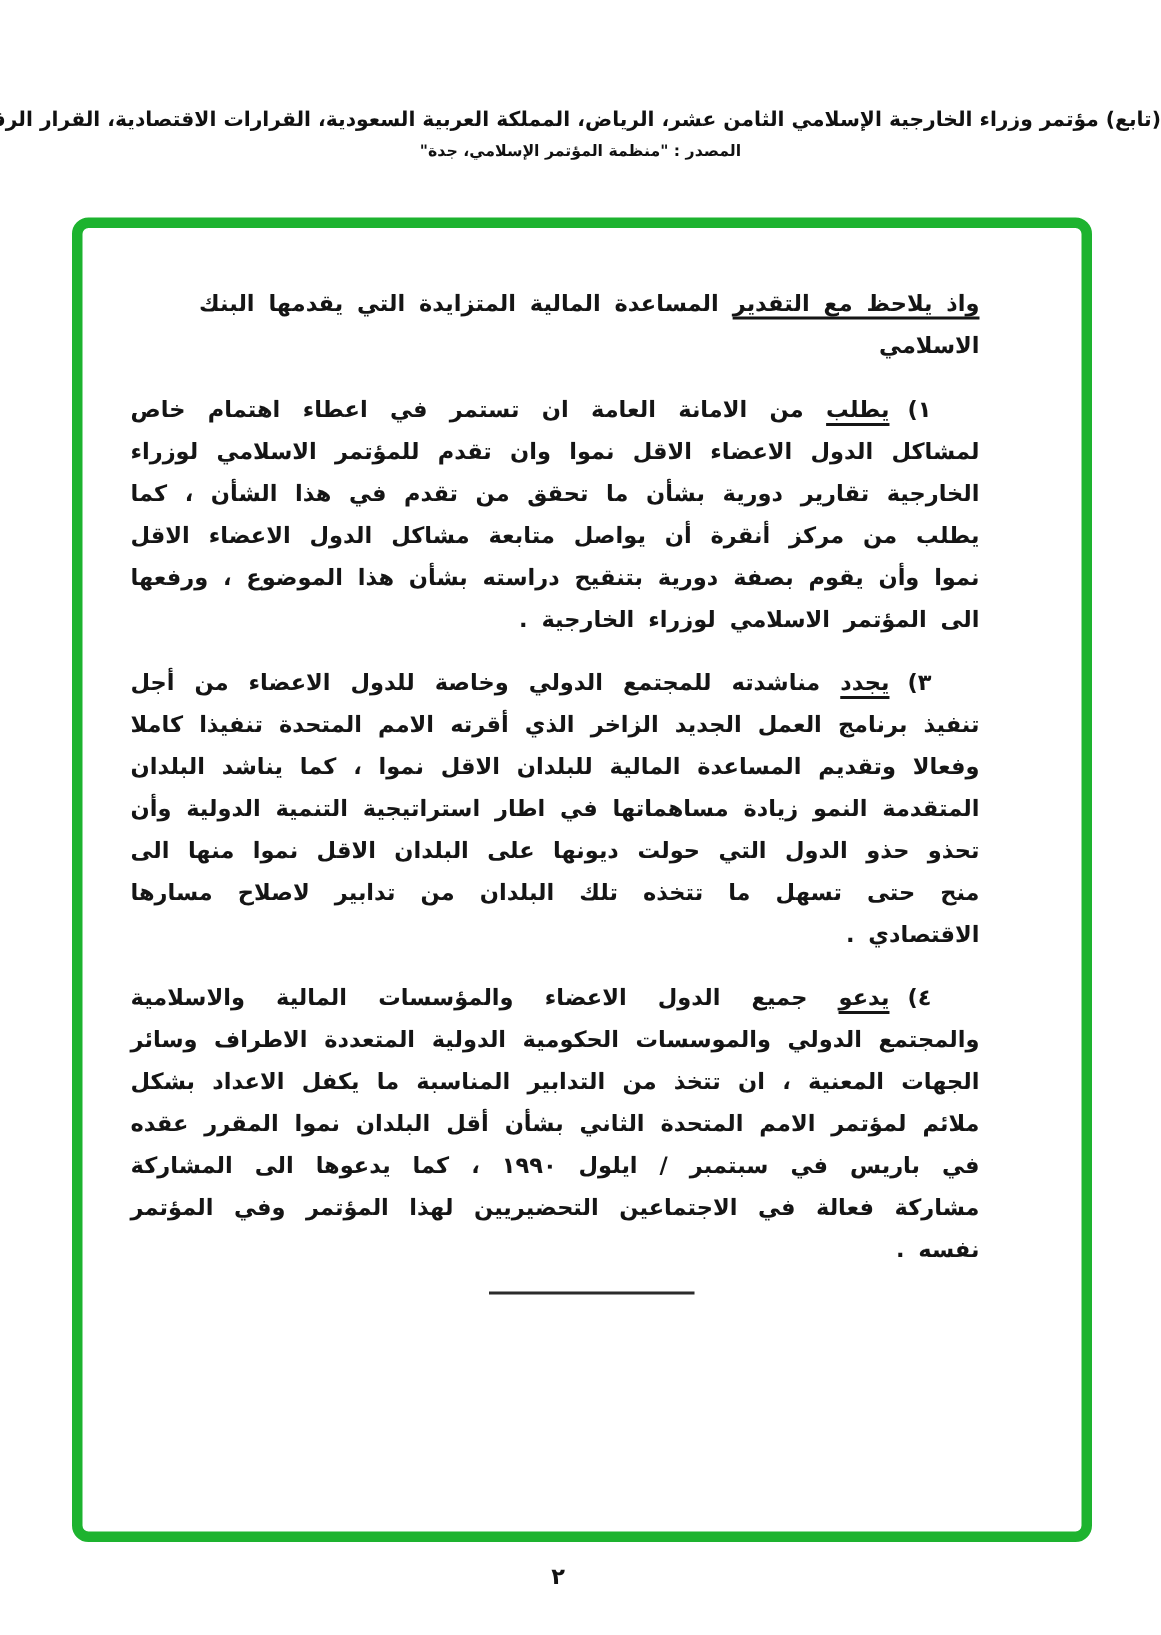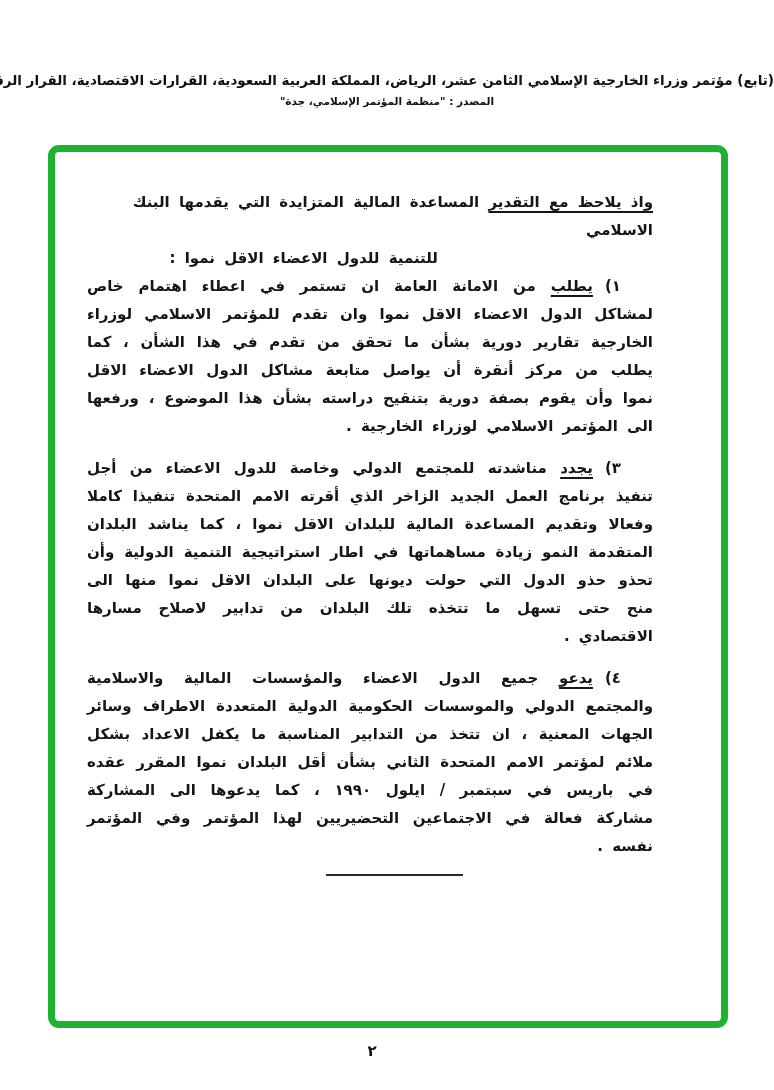--- a/index.html
+++ b/index.html
@@ -43,21 +43,21 @@
     position: absolute;
     left: 87px; top: 188px;
     width: 566px;
     direction: rtl;
     font-weight: 700;
     font-size: 15px;
     line-height: 28px;
     word-spacing: 4px;
     color: #151515;
   }
-  .preamble { margin-bottom: 0; }
+  .preamble { margin-bottom: 15px; }
   .preamble .line1 { text-align: right; }
   .preamble .line2 { text-align: right; padding-right: 215px; }
   .res-para {
     text-align: justify;
     text-indent: 32px;
     margin-bottom: 14px;
   }
   .para-number { margin-left: 12px; }
   .u {
     text-decoration: underline;
@@ -89,21 +89,20 @@
 </div>
 
 <div class="highlight-box"></div>
 
 <div class="scan-body">
 
   <div class="preamble">
     <div class="line1">
       <span class="u">واذ يلاحظ مع التقدير</span><span> المساعدة المالية المتزايدة التي يقدمها البنك الاسلامي</span>
     </div>
-    <div class="line2">للتنمية للدول الاعضاء الاقل نموا :</div>
   </div>
 
   <p class="res-para">
     <span class="para-number">١)</span><span class="u">يطلب</span><span> من الامانة العامة ان تستمر في اعطاء اهتمام خاص لمشاكل الدول الاعضاء الاقل نموا وان تقدم للمؤتمر الاسلامي لوزراء الخارجية تقارير دورية بشأن ما تحقق من تقدم في هذا الشأن ، كما يطلب من مركز أنقرة أن يواصل متابعة مشاكل الدول الاعضاء الاقل نموا وأن يقوم بصفة دورية بتنقيح دراسته بشأن هذا الموضوع ، ورفعها الى المؤتمر الاسلامي لوزراء الخارجية .</span>
   </p>
 
 
   <p class="res-para">
     <span class="para-number">٣)</span><span class="u">يجدد</span><span> مناشدته للمجتمع الدولي وخاصة للدول الاعضاء من أجل تنفيذ برنامج العمل الجديد الزاخر الذي أقرته الامم المتحدة تنفيذا كاملا وفعالا وتقديم المساعدة المالية للبلدان الاقل نموا ، كما يناشد البلدان المتقدمة النمو زيادة مساهماتها في اطار استراتيجية التنمية الدولية وأن تحذو حذو الدول التي حولت ديونها على البلدان الاقل نموا منها الى منح حتى تسهل ما تتخذه تلك البلدان من تدابير لاصلاح مسارها الاقتصادي .</span>
   </p>

